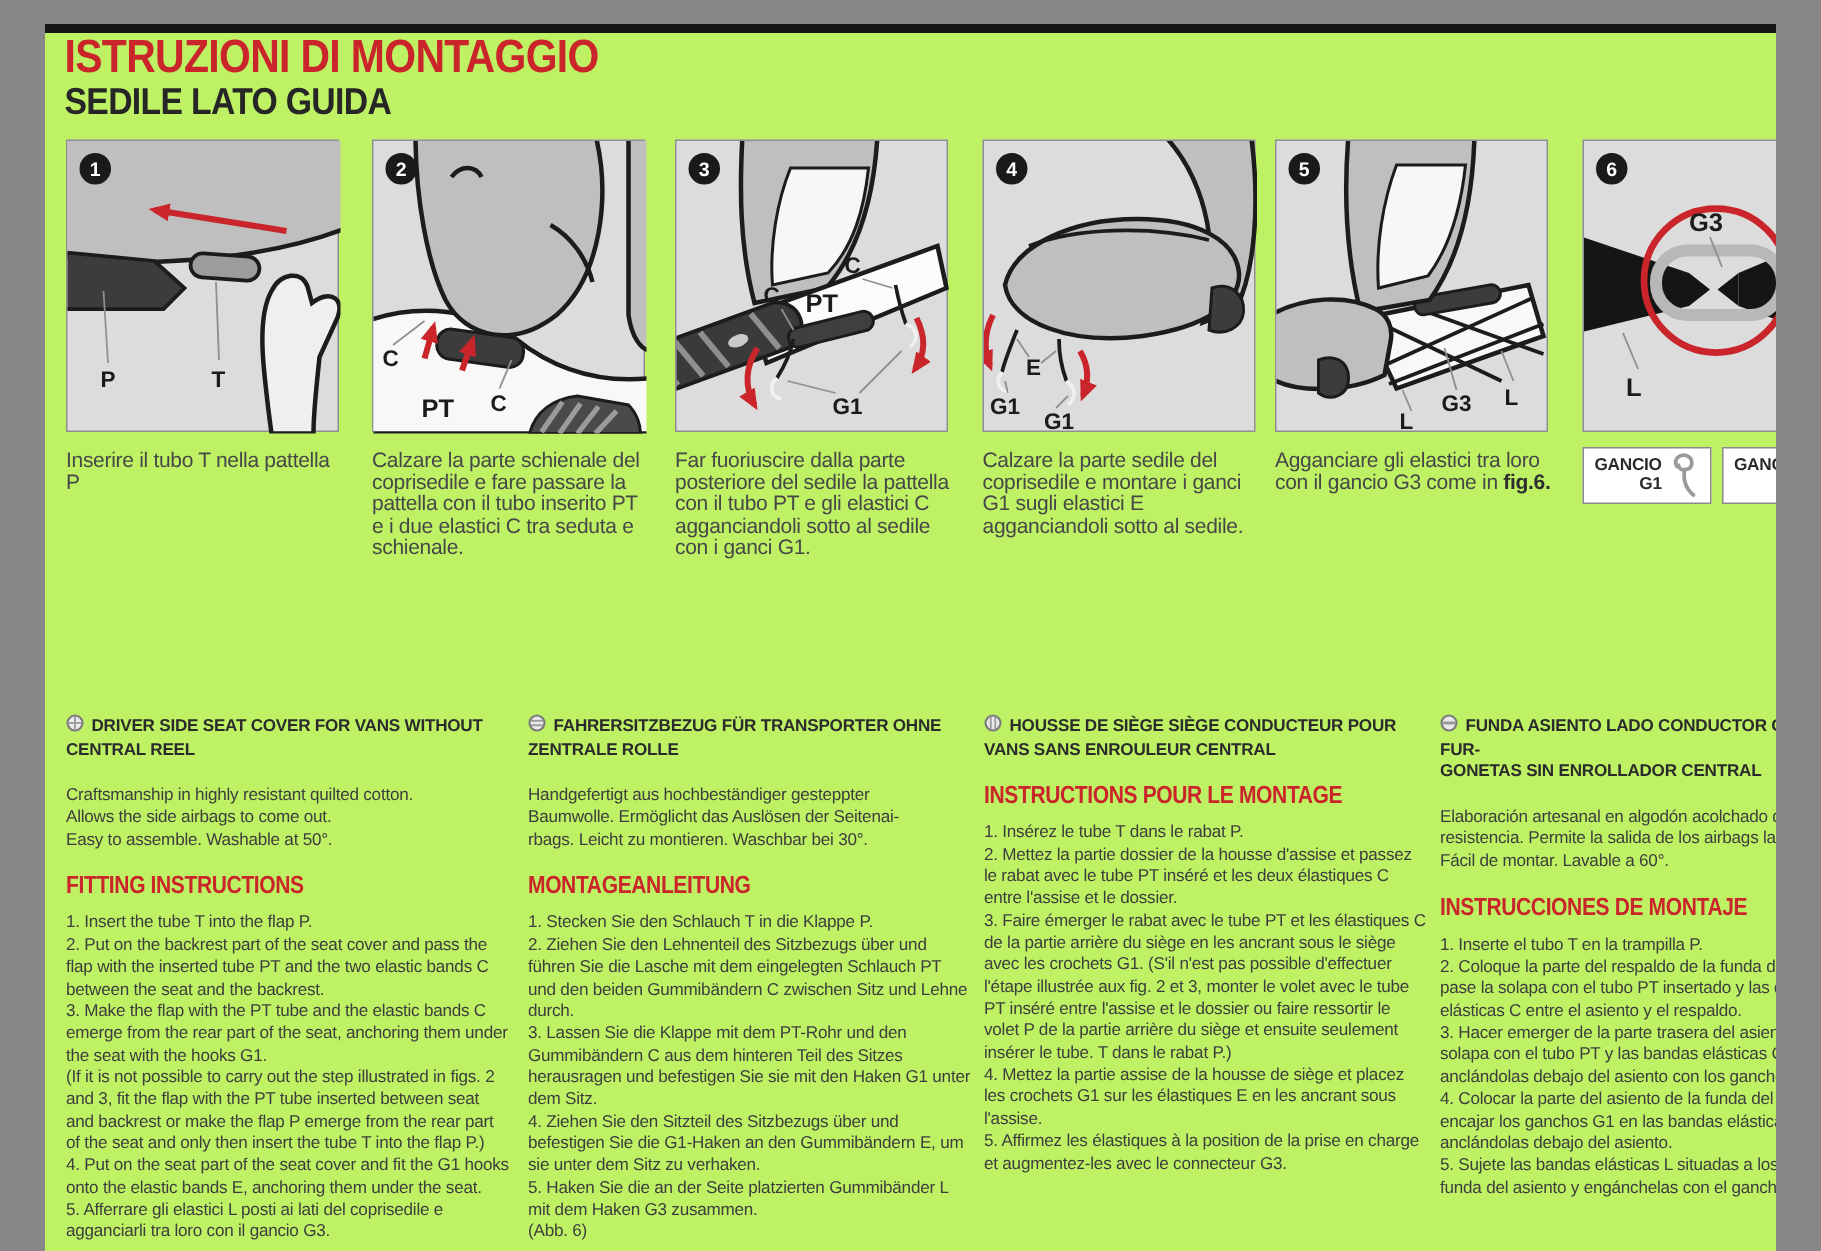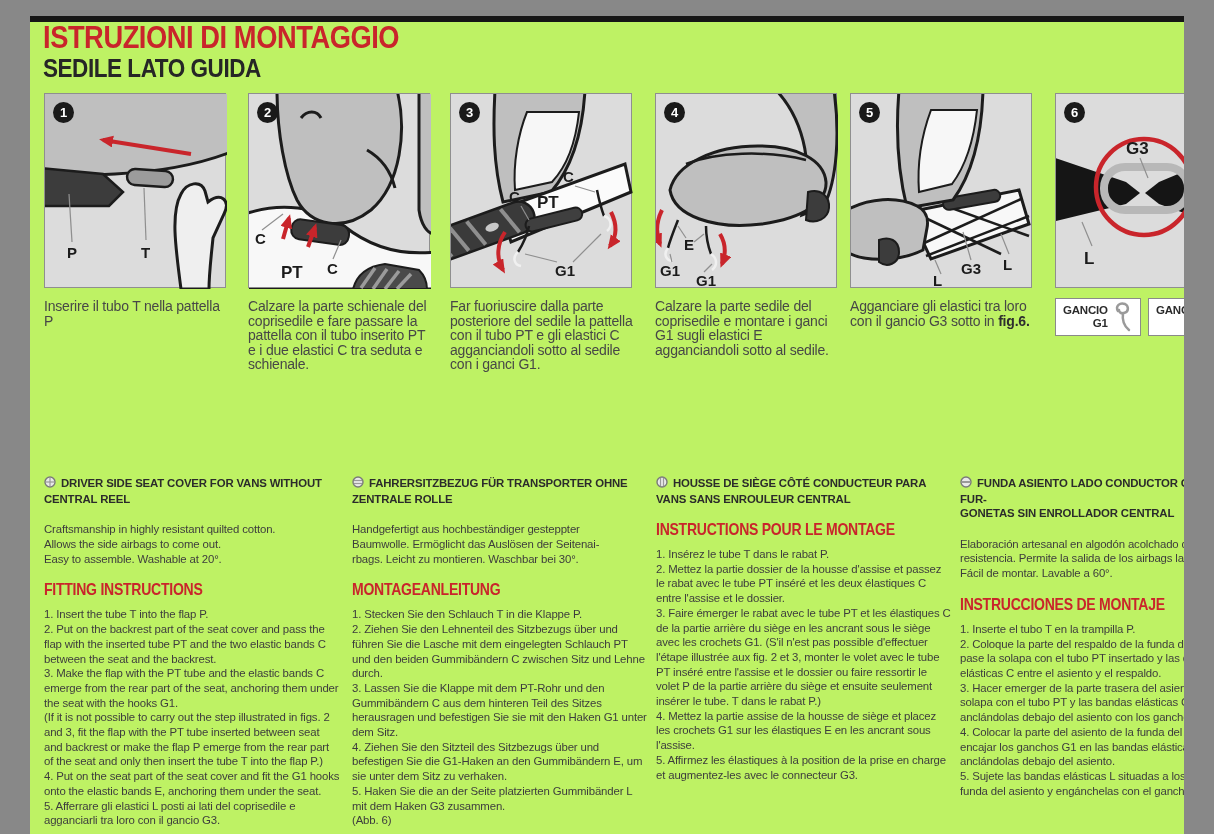--- a/index.html
+++ b/index.html
@@ -204,21 +204,21 @@
       <text class="lbl-lg" x="70" y="60">G3</text>
       <text class="lbl-lg" x="28" y="170">L</text>
       <text class="lbl-lg" x="134" y="168">L</text>
     </svg>
   </div>
 
   <p class="cap" style="left:14px">Inserire il tubo T nella pattella P</p>
   <p class="cap" style="left:218px">Calzare la parte schienale del coprisedile e fare passare la pattella con il tubo inserito PT e i due elastici C tra seduta e schienale.</p>
   <p class="cap" style="left:420px">Far fuoriuscire dalla parte posteriore del sedile la pattella con il tubo PT e gli elastici C agganciandoli sotto al sedile con i ganci G1.</p>
   <p class="cap" style="left:625px">Calzare la parte sedile del coprisedile e montare i ganci G1 sugli elastici E agganciandoli sotto al sedile.</p>
-  <p class="cap" style="left:820px"><span>Agganciare gli elastici tra loro con il gancio G3 sotto in </span><b>fig.6.</b></p>
+  <p class="cap" style="left:820px"><span>Agganciare gli elastici tra loro con il gancio G3 come in </span><b>fig.6.</b></p>
 
   <div class="gbox" style="left:1025px">
     <div class="gtxt">
       <div>GANCIO</div>
       <div class="gcode">G1</div>
     </div>
     <svg width="22" height="32" viewBox="0 0 22 32">
       <path d="M7,10 C4,5 9,1 14,3 C18,5 18,11 13,12 C10,13 8,11 8,9 M12,12 C11,19 13,25 18,29" stroke="#9a9a9a" stroke-width="2.5" fill="none" stroke-linecap="round"></path>
     </svg>
   </div>
@@ -234,21 +234,21 @@
 
   <div class="langcol" style="left:14px;width:296px">
     <div class="lang-header"><span class="flag"><svg width="12" height="12" viewBox="0 0 12 12">
             <circle cx="6" cy="6" r="5" fill="#e9e9e9" stroke="#7a7a7a" stroke-width="1.4"></circle>
             <line x1="6" y1="1.5" x2="6" y2="10.5" stroke="#9a9a9a" stroke-width="1.2"></line>
             <line x1="1.5" y1="6" x2="10.5" y2="6" stroke="#9a9a9a" stroke-width="1.2"></line>
           </svg></span><span>DRIVER SIDE SEAT COVER FOR VANS WITHOUT
 CENTRAL REEL</span></div>
     <div class="lang-desc">Craftsmanship in highly resistant quilted cotton.
 Allows the side airbags to come out.
-Easy to assemble. Washable at 20°.</div>
+Easy to assemble. Washable at 50°.</div>
     <div class="lang-heading">FITTING INSTRUCTIONS</div>
     <div class="lang-steps">1. Insert the tube T into the flap P.
 2. Put on the backrest part of the seat cover and pass the flap with the inserted tube PT and the two elastic bands C between the seat and the backrest.
 3. Make the flap with the PT tube and the elastic bands C emerge from the rear part of the seat, anchoring them under the seat with the hooks G1.
 (If it is not possible to carry out the step illustrated in figs. 2 and 3, fit the flap with the PT tube inserted between seat and backrest or make the flap P emerge from the rear part of the seat and only then insert the tube T into the flap P.)
 4. Put on the seat part of the seat cover and fit the G1 hooks onto the elastic bands E, anchoring them under the seat.
 5. Afferrare gli elastici L posti ai lati del coprisedile e agganciarli tra loro con il gancio G3.</div>
   </div>
 
   <div class="langcol" style="left:322px;width:296px">
@@ -268,21 +268,21 @@
 4. Ziehen Sie den Sitzteil des Sitzbezugs über und befestigen Sie die G1-Haken an den Gummibändern E, um sie unter dem Sitz zu verhaken.
 5. Haken Sie die an der Seite platzierten Gummibänder L mit dem Haken G3 zusammen.
 (Abb. 6)</div>
   </div>
 
   <div class="langcol" style="left:626px;width:296px">
     <div class="lang-header"><span class="flag"><svg width="12" height="12" viewBox="0 0 12 12">
             <circle cx="6" cy="6" r="5" fill="#e9e9e9" stroke="#7a7a7a" stroke-width="1.4"></circle>
             <line x1="4.5" y1="1.8" x2="4.5" y2="10.2" stroke="#9a9a9a" stroke-width="1.2"></line>
             <line x1="7.5" y1="1.8" x2="7.5" y2="10.2" stroke="#9a9a9a" stroke-width="1.2"></line>
-          </svg></span><span>HOUSSE DE SIÈGE CÔTÉ CONDUCTEUR PARA
+          </svg></span><span>HOUSSE DE SIÈGE SIÈGE CONDUCTEUR POUR
 VANS SANS ENROULEUR CENTRAL</span></div>
     <div class="lang-heading">INSTRUCTIONS POUR LE MONTAGE</div>
     <div class="lang-steps">1. Insérez le tube T dans le rabat P.
 2. Mettez la partie dossier de la housse d'assise et passez le rabat avec le tube PT inséré et les deux élastiques C entre l'assise et le dossier.
 3. Faire émerger le rabat avec le tube PT et les élastiques C de la partie arrière du siège en les ancrant sous le siège avec les crochets G1. (S'il n'est pas possible d'effectuer l'étape illustrée aux fig. 2 et 3, monter le volet avec le tube PT inséré entre l'assise et le dossier ou faire ressortir le volet P de la partie arrière du siège et ensuite seulement insérer le tube. T dans le rabat P.)
 4. Mettez la partie assise de la housse de siège et placez les crochets G1 sur les élastiques E en les ancrant sous l'assise.
 5. Affirmez les élastiques à la position de la prise en charge et augmentez-les avec le connecteur G3.</div>
   </div>
 
   <div class="langcol" style="left:930px;width:282px">

